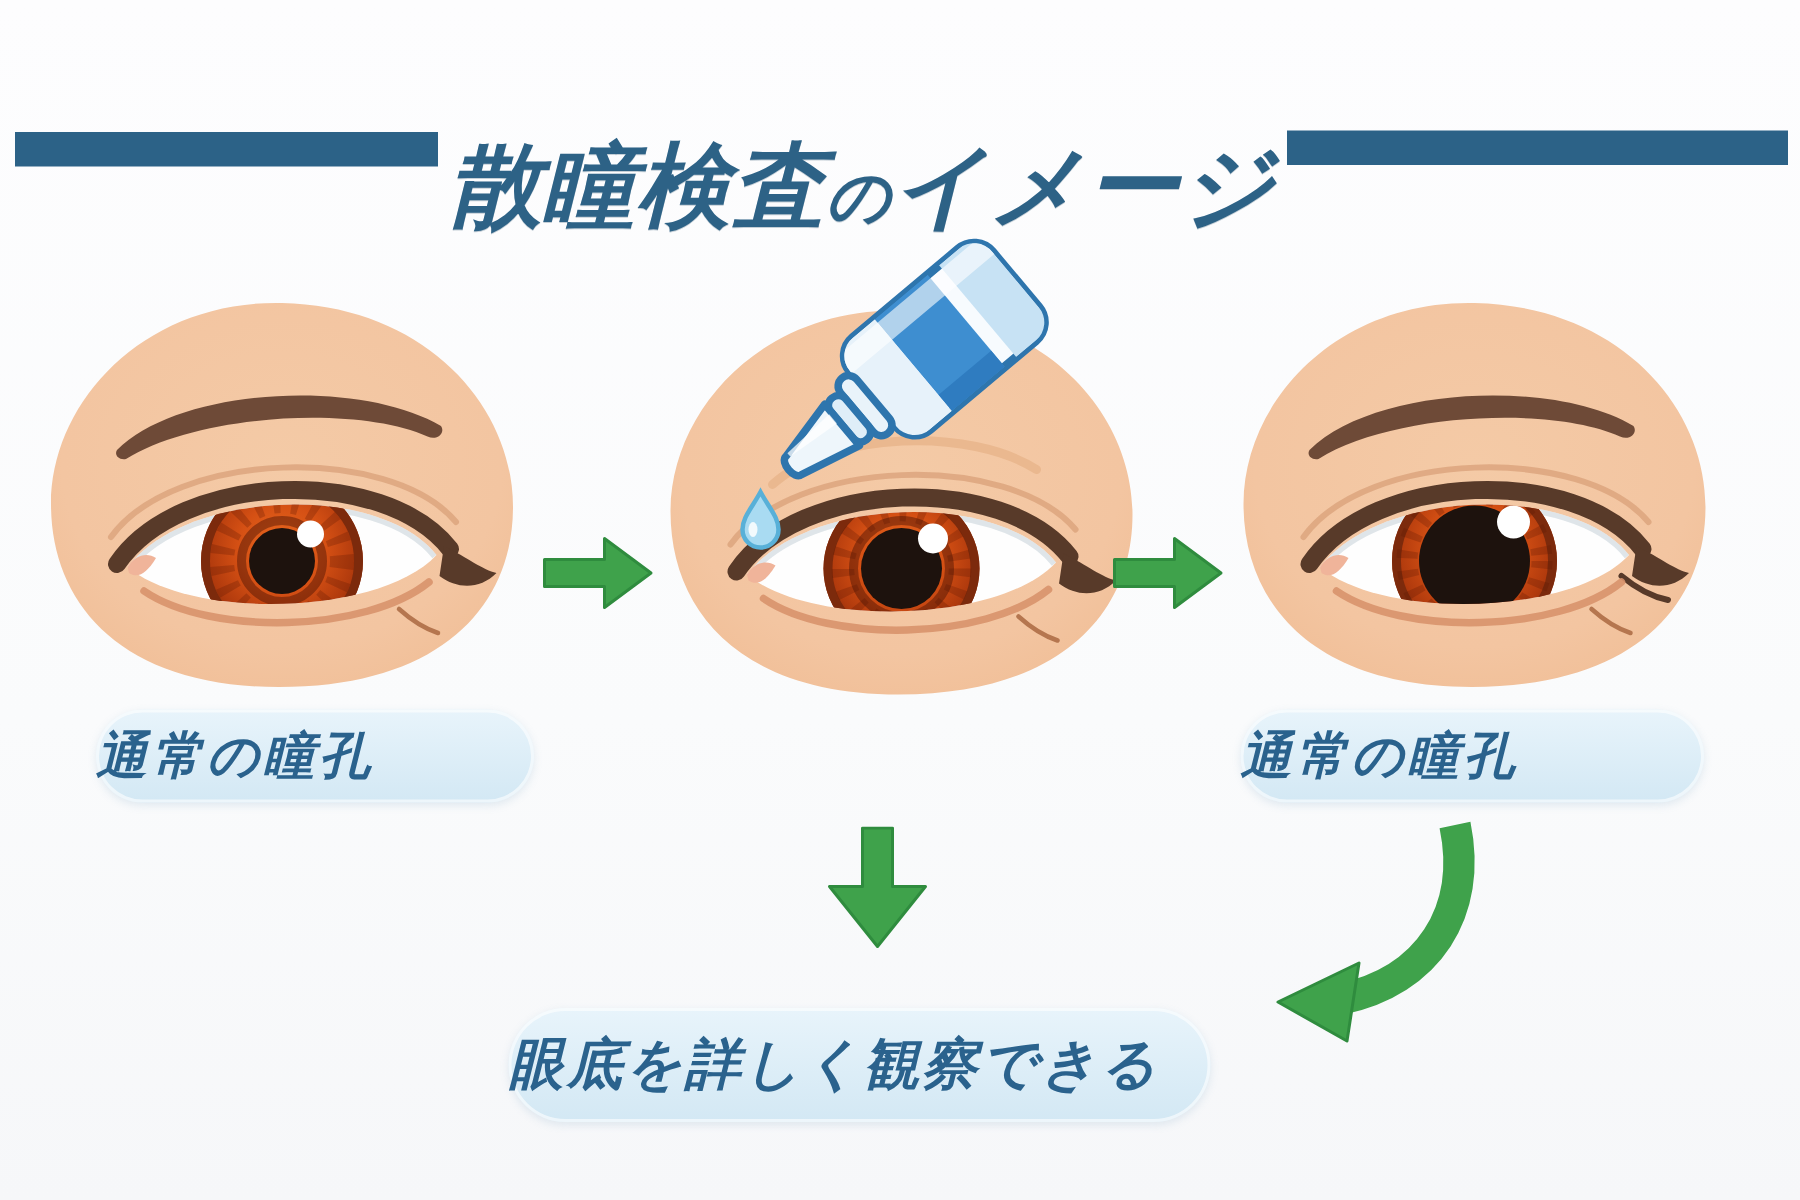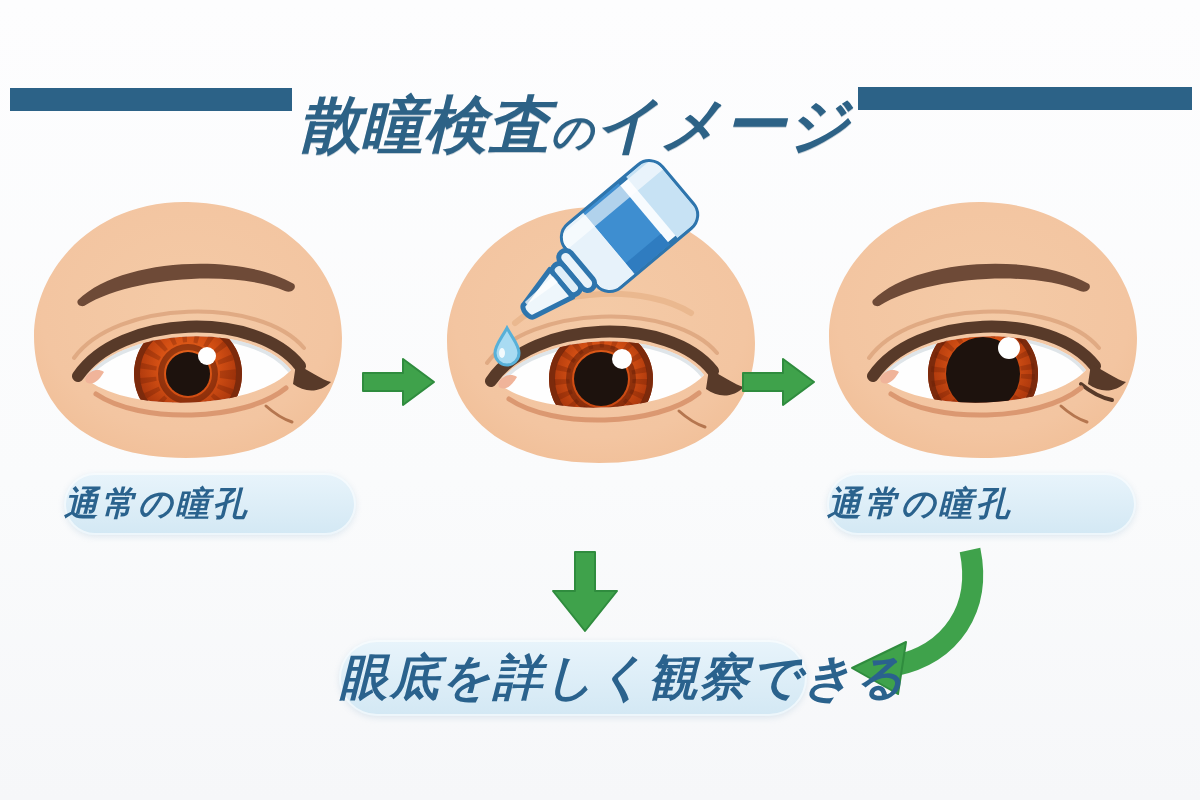--- a/index.html
+++ b/index.html
@@ -35,21 +35,21 @@
   .pill{
     position:absolute;height:62px;border-radius:32px;
     background:linear-gradient(180deg,#e8f4fb 0%,#d3e8f4 100%);
     box-shadow:inset 0 0 0 2px rgba(255,255,255,.6), 0 2px 6px rgba(110,155,190,.18);
     display:flex;align-items:center;
     color:#2a628d;font-weight:bold;font-size:34px;letter-spacing:3px;white-space:nowrap;
   }
   .pill-1{left:64px;top:473px;width:292px;}
   .pill-2{left:444px;top:473px;width:312px;}
   .pill-3{left:827px;top:473px;width:309px;}
-  .pill-result{left:339px;top:640px;width:468px;height:76px;border-radius:40px;font-size:49px;letter-spacing:2px;}
+  .pill-result{left:339px;top:672px;width:468px;height:76px;border-radius:40px;font-size:37px;letter-spacing:2px;}
   .defs{position:absolute;width:0;height:0;}
 </style>
 </head>
 <body>
 
 <div class="canvas">
 
   <svg class="defs" aria-hidden="true">
     <defs>
       <radialGradient id="irisGrad" cx="50%" cy="42%" r="60%">

